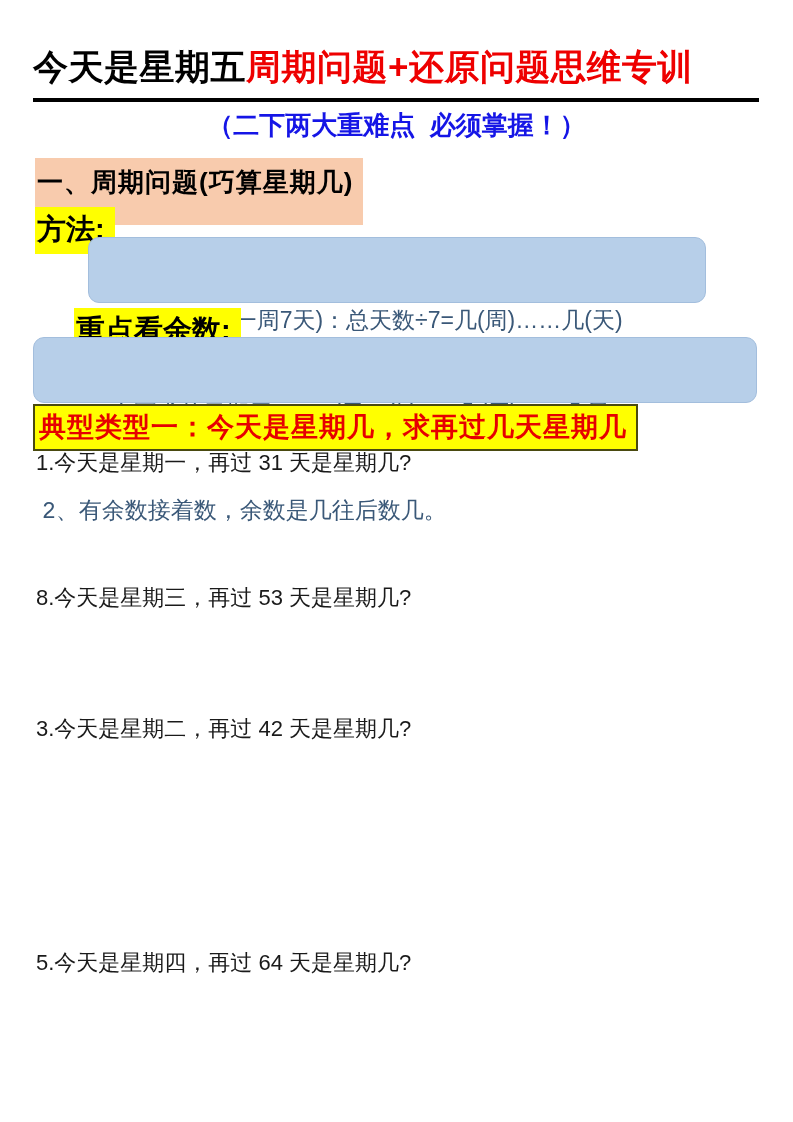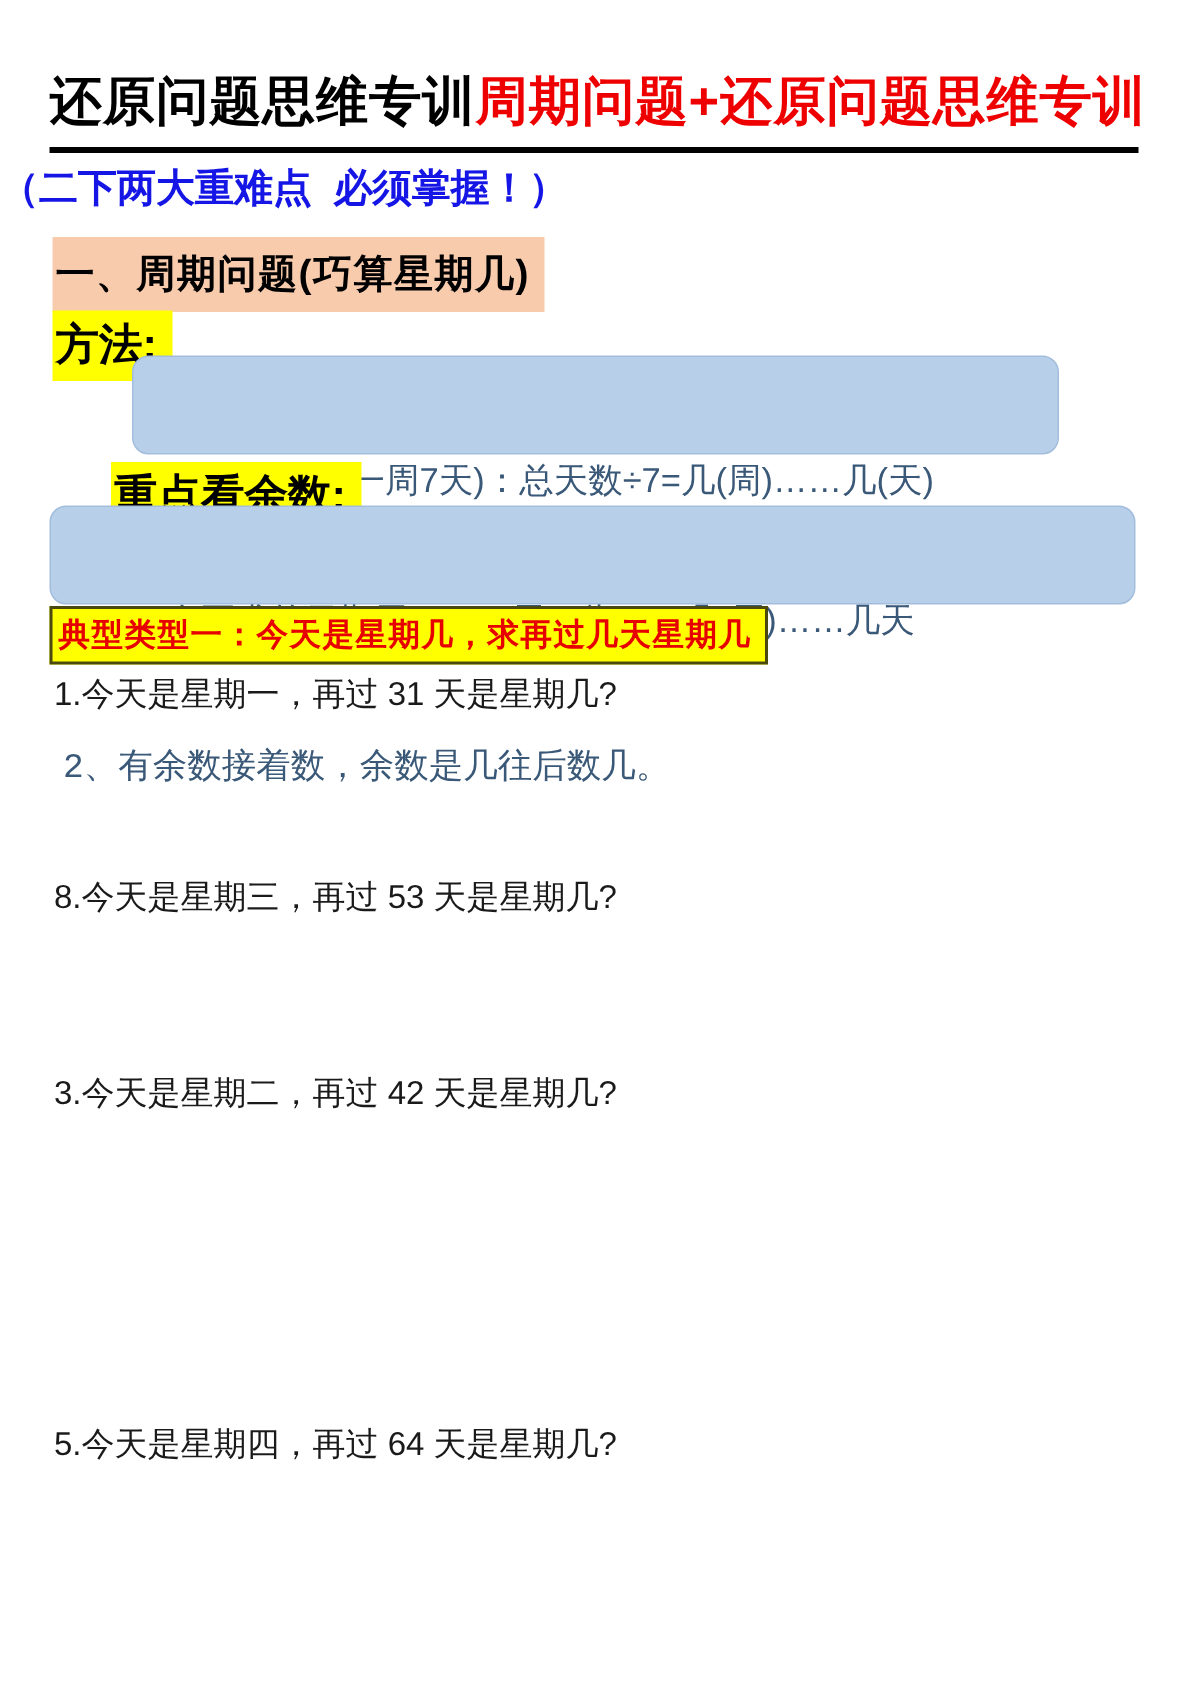--- a/index.html
+++ b/index.html
@@ -28,35 +28,36 @@
     border-bottom: 4px solid #000000;
     padding-bottom: 7px;
     color: #000000;
   }
   .title .red { color: var(--title-red, #ee0000); }
   .subtitle {
     position: absolute;
     left: 0;
     top: 108px;
     width: 793px;
+    text-align: center;
     font-size: 26px;
     font-weight: bold;
     color: var(--subtitle-blue, #1515e6);
     white-space: pre;
   }
   .section-heading {
     position: absolute;
     left: 35px;
     top: 158px;
     display: inline-block;
     background: var(--section-highlight, #f8cbad);
     font-size: 26px;
     font-weight: bold;
     color: #000000;
-    padding: 7px 10px 8px 2px;
+    padding: 7px 10px 25px 2px;
     letter-spacing: 1px;
     white-space: nowrap;
   }
   .hl-label {
     position: absolute;
     display: inline-block;
     background: var(--label-highlight, #ffff00);
     font-size: 29px;
     font-weight: bold;
     color: #000000;
@@ -88,21 +89,21 @@
     box-sizing: border-box;
     font-family: Liberation Mono, monospace;
   }
   .type-banner {
     position: absolute;
     left: 33px; top: 404px;
     display: inline-block;
     background: var(--banner-bg, #ffff00);
     border: 2px solid var(--banner-border, #4a4a10);
     color: var(--banner-text, #e60000);
-    font-size: 21px;
+    font-size: 27px;
     font-weight: bold;
     letter-spacing: 1px;
     padding: 3px 9px 4px 4px;
     white-space: nowrap;
   }
   .question {
     position: absolute;
     left: 36px;
     width: 720px;
     font-size: 22px;
@@ -114,21 +115,21 @@
   .q3 { top: 714px; }
   .q4 { top: 812px; }
   .q5 { top: 948px; }
 </style>
 </head>
 <body>
 
 <div class="page">
 
   <div class="title">
-    <span>还原问题思维专训</span><span class="red">周期问题+还原问题思维专训</span>
+    <span>今天是星期五</span><span class="red">周期问题+还原问题思维专训</span>
   </div>
 
   <div class="subtitle">（二下两大重难点  必须掌握！）</div>
 
   <div class="section-heading">一、周期问题(巧算星期几)</div>
 
   <div class="hl-label method-label">方法:</div>
 
   <div class="blue-box method-box">
     <div>确定周期数(一周7天)：总天数÷7=几(周)……几(天)</div>

